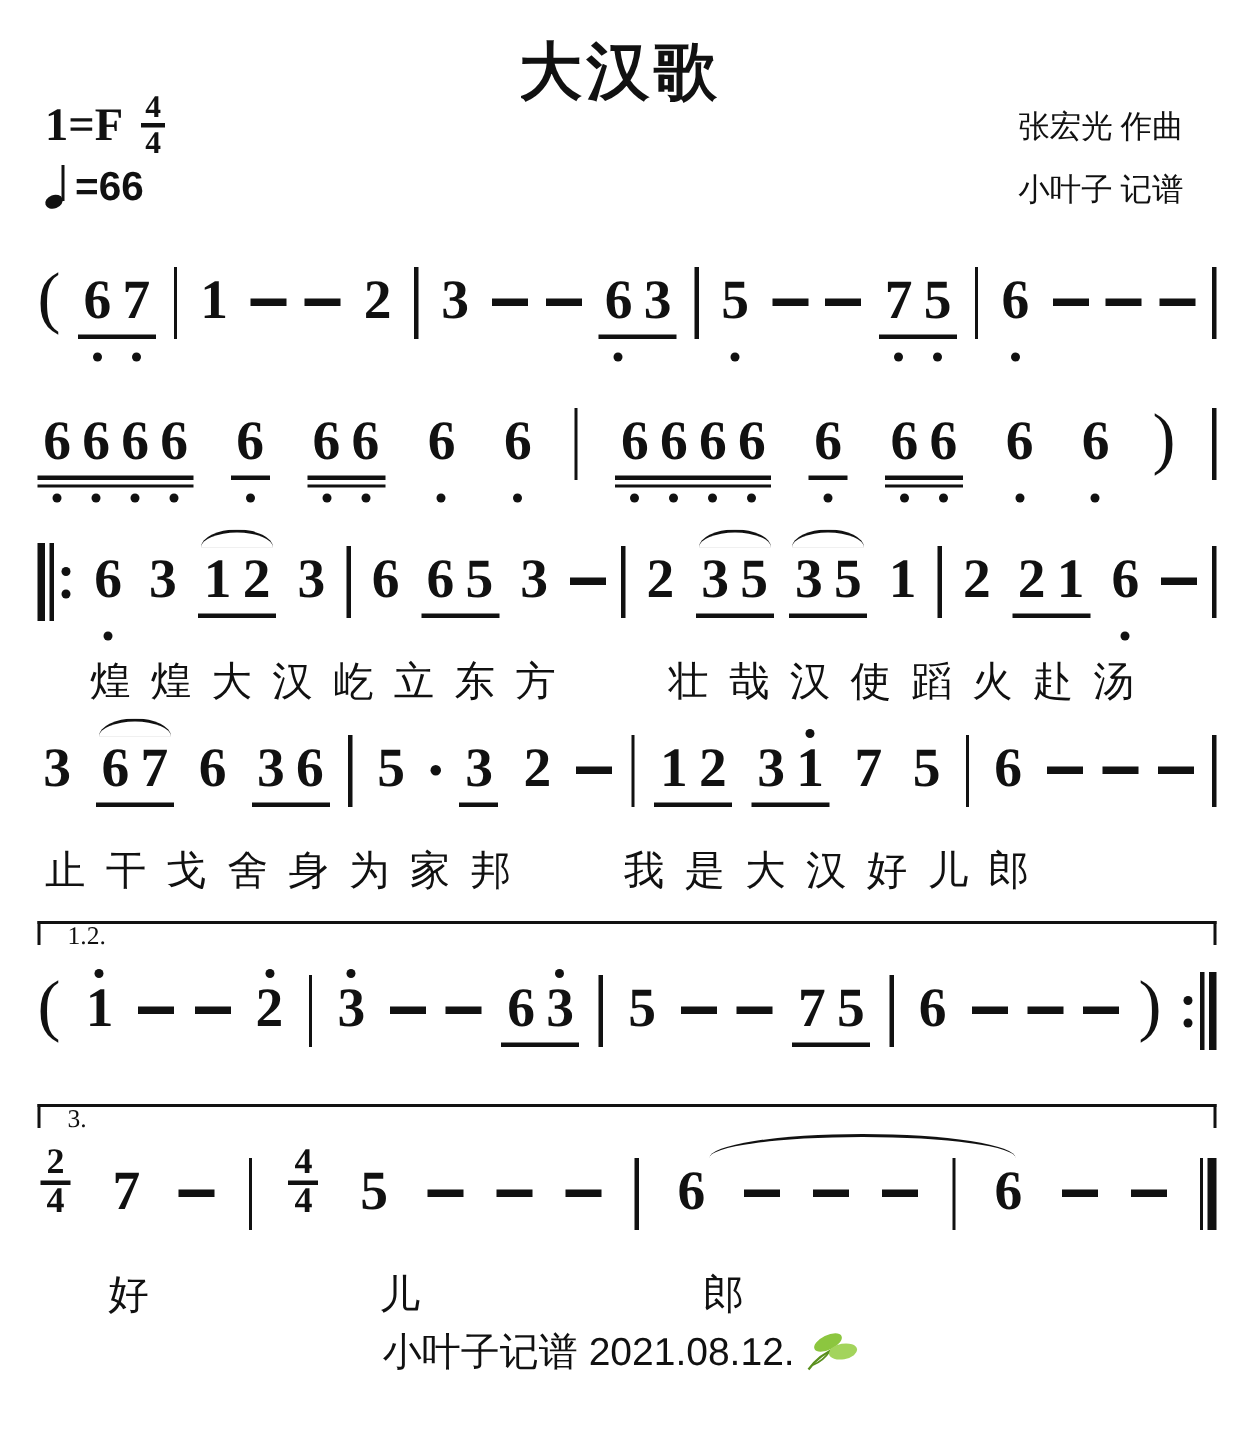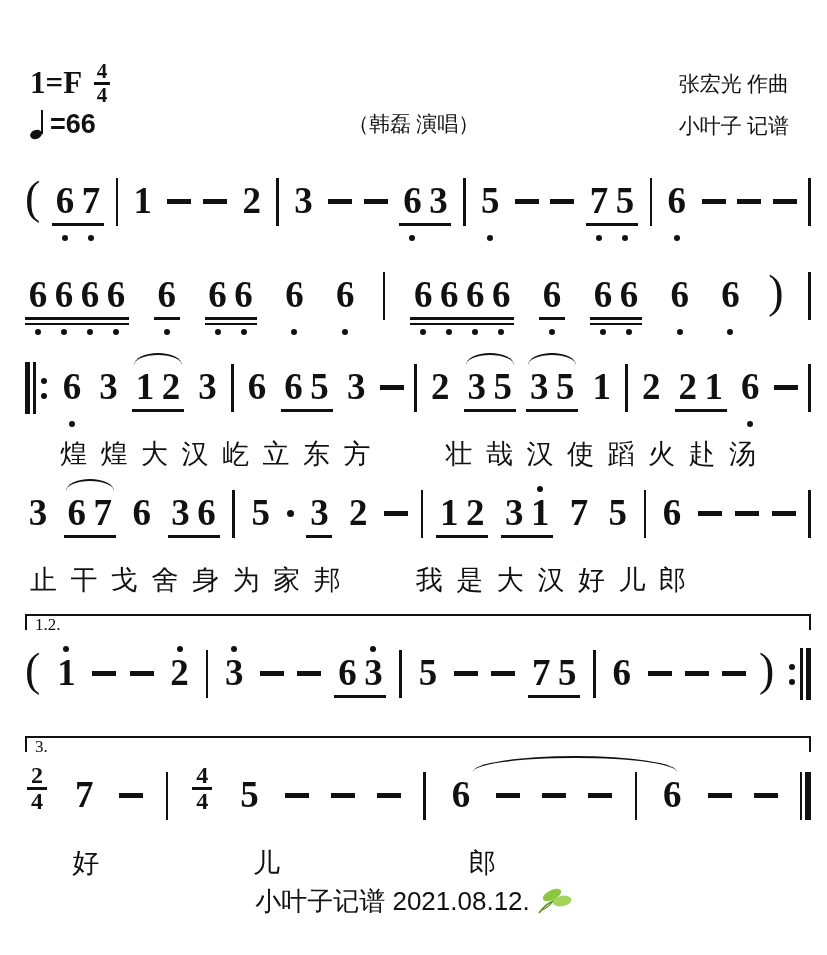--- a/index.html
+++ b/index.html
@@ -67,21 +67,21 @@
   .finalbar .thin { width:2.5px; background:#111; }
   .finalbar .thick { width:5.5px; background:#111; }
   .ts { display:flex; flex-direction:column; align-items:center; margin-top:5px; }
   .tsd { font-family:"Liberation Serif","DejaVu Serif",serif; font-weight:bold;
     font-size:24px; line-height:21px; width:24px; text-align:center; }
   .tsline { width:20px; height:2.5px; background:#111; margin:1px 0; }
   
   .volta { height:16px; border-top:2.5px solid #111; border-left:2.5px solid #111;
     border-right:2.5px solid #111; margin-bottom:8px; }
   .volta-label { display:inline-block; font-family:"Liberation Serif","DejaVu Serif",serif;
-    font-size:17px; line-height:16px; padding-left:8px; }
+    font-size:17px; line-height:16px; padding-left:18px; }
   
   .tie { position:absolute; left:57%; width:26%; height:16px; top:-4px;
     border-top:2.5px solid #111; border-radius:50% 50% 0 0 / 100% 100% 0 0; }
   
   .lyrics { display:flex; justify-content:space-between; margin-top:5px; font-size:27px; }
   .lyr-gap { width:48px; }
   .l2 .lyrics { padding:0 55px 0 35px; }
   .l3 .lyrics { padding:0 125px 0 5px; }
   .lyrics-abs { position:relative; height:36px; margin-top:6px; }
   .lyrics-abs .syl { position:absolute; top:0; font-size:27px; }
@@ -93,39 +93,39 @@
     font-family:Liberation Sans, sans-serif; font-size:26px; }
   .footer svg { vertical-align:-6px; margin-left:6px; }
   .brand { position:absolute; right:10px; top:905px; display:flex; align-items:center; gap:6px; }
   .brand-name { font-size:29px; font-weight:bold; letter-spacing:1px; }
 </style>
 </head>
 <body>
 
 <div class="page">
 
+  <div class="title">大汉歌</div>
 
   <div class="keyblock">
     <span>1=F</span>
     <span class="frac">
       <span class="fd">4</span>
       <span class="fl"></span>
       <span class="fd">4</span>
     </span>
   </div>
 
   <div class="temporow">
     <span class="qnote">
       <span class="qhead"></span>
       <span class="qstem"></span>
     </span>
     <span>=66</span>
   </div>
 
-  <div class="performer">（韩磊 演唱）</div>
   <div class="credit composer">张宏光 作曲</div>
   <div class="credit transcriber">小叶子 记谱</div>
 
   <div id="score">
       <div class="score-line l0">
         <div class="notes-row">
           <div class="ptxt">(</div>
           <div class="grp">
             <div class="top">
               <div class="hi"></div>

